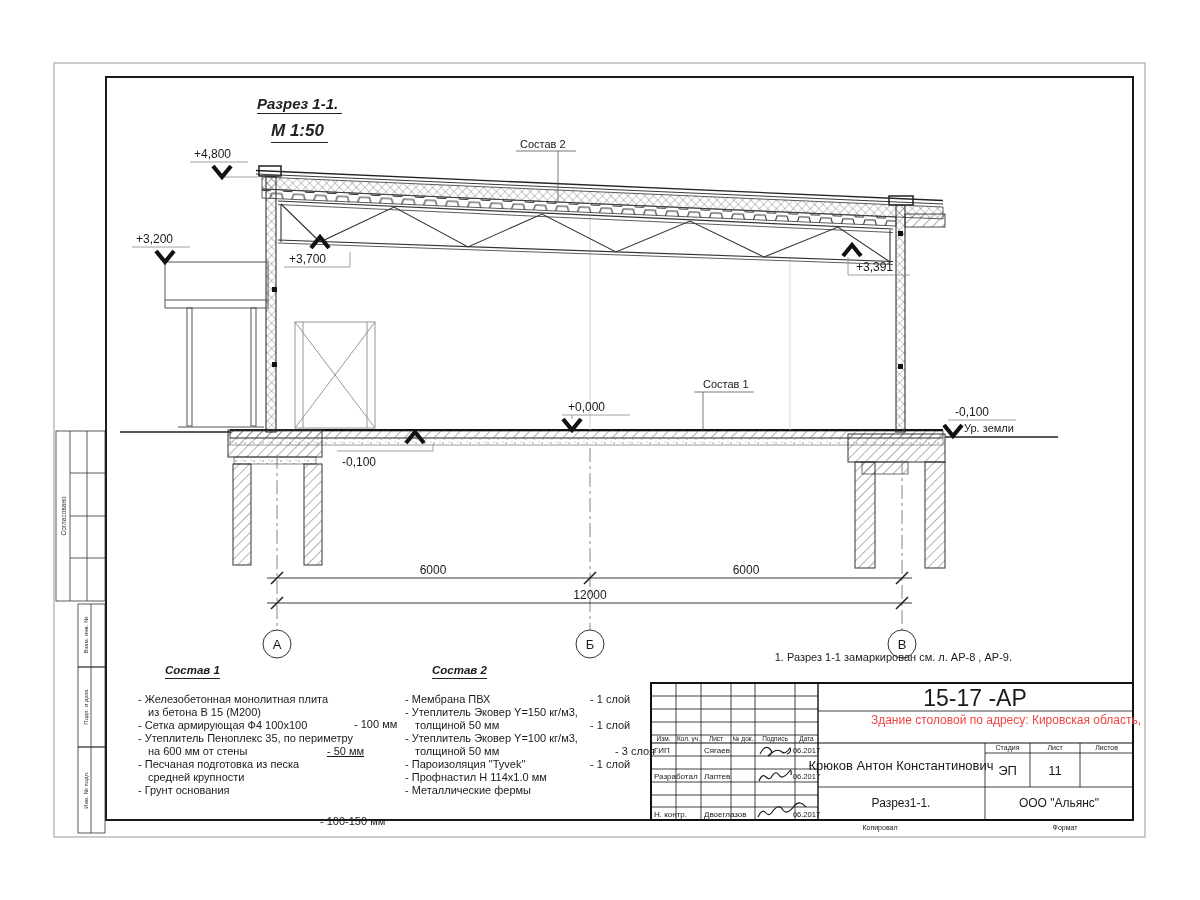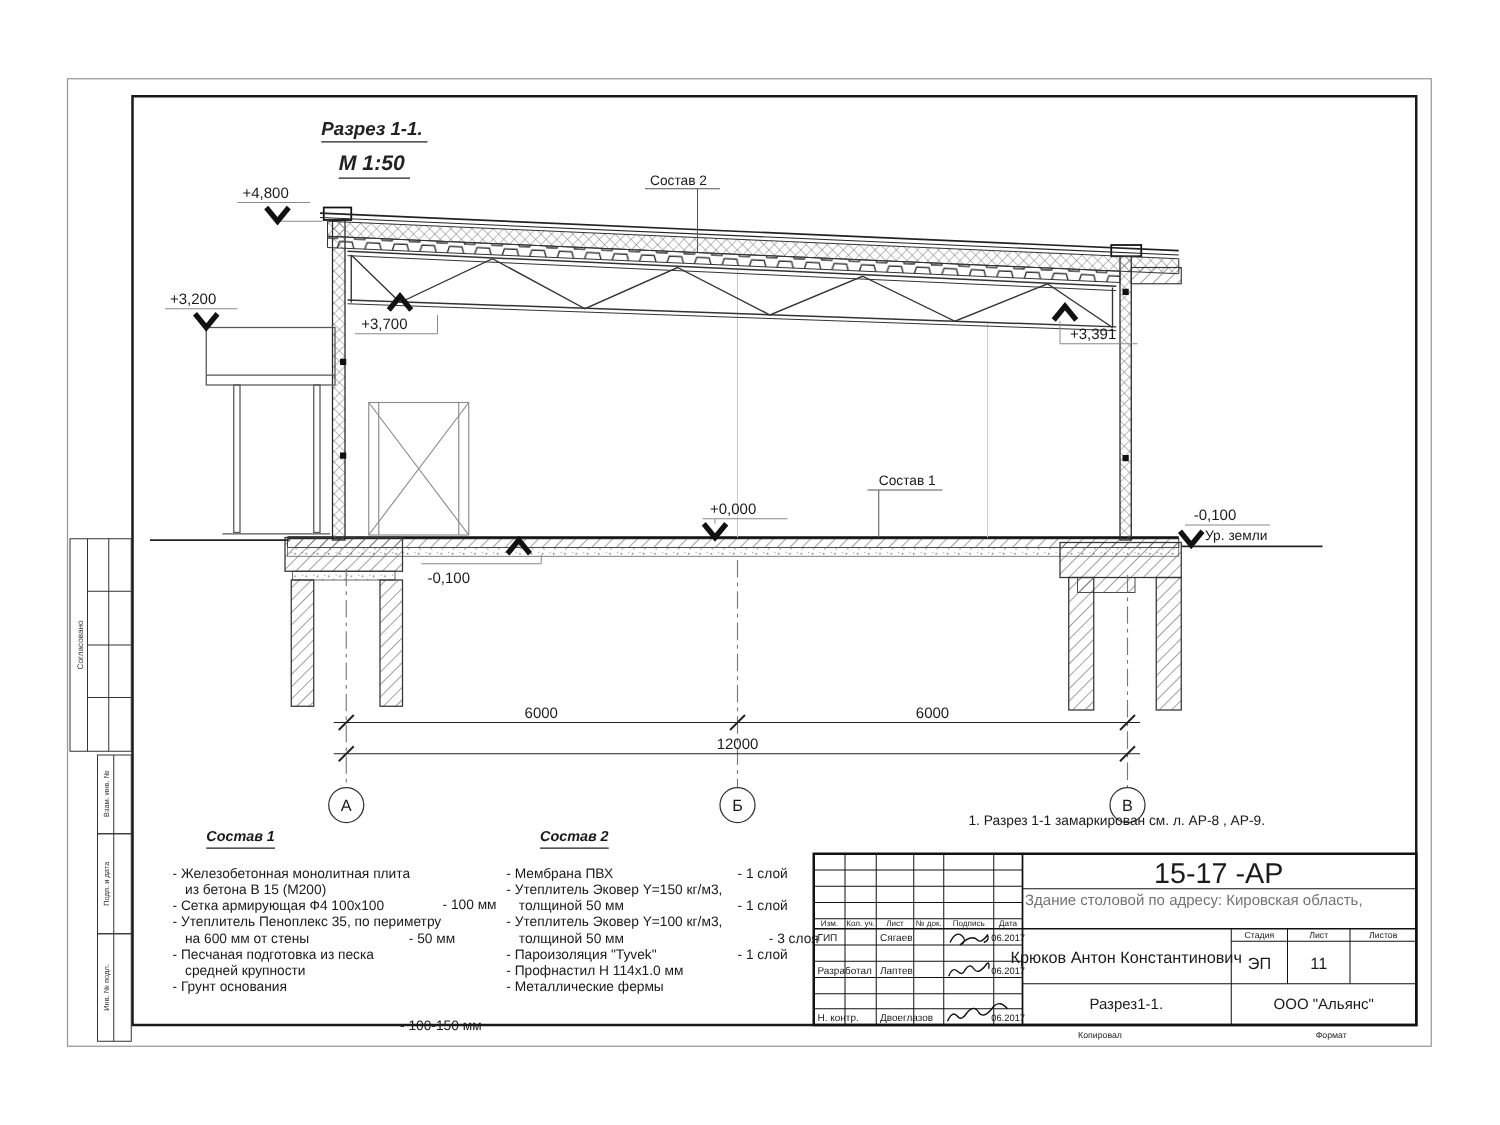--- a/index.html
+++ b/index.html
@@ -8,21 +8,21 @@
   #linework{position:absolute;left:0;top:0;}
   .abs{position:absolute;}
   .dwg-title{font-style:italic;font-weight:bold;border-bottom:1.6px solid #222;padding:0 4px 1px 0;color:#222;}
   .legend{position:absolute;font-size:11px;line-height:13px;color:#1a1a1a;}
   .legend .hdr{position:absolute;top:4px;left:38px;font-style:italic;font-weight:bold;
                border-bottom:1px solid #222;padding-bottom:1px;font-size:11.5px;}
   .legend .lines{position:absolute;top:33px;left:11px;}
   .legend .indent{padding-left:10px;}
   .legend .qty{position:absolute;white-space:nowrap;}
   .note{position:absolute;font-size:11px;text-align:right;color:#1a1a1a;}
-  .objline{position:absolute;width:321px;text-align:left;font-size:12px;color:#737373;}
+  .objline{position:absolute;width:321px;text-align:right;font-size:12px;color:#ef4444;}
 </style>
 </head>
 <body>
 
 <div id="sheet">
 
 <svg id="linework" width="1200" height="900" viewBox="0 0 1200 900">
   <defs>
     <pattern id="hatch45" width="7" height="7" patternUnits="userSpaceOnUse" patternTransform="rotate(45)">
       <line x1="0" y1="0" x2="0" y2="7" stroke="#555" stroke-width="0.9"></line>
@@ -289,21 +289,21 @@
     <div>- Железобетонная  монолитная плита</div>
     <div class="indent">из бетона В 15 (М200)</div>
     <div>- Сетка армирующая Ф4 100х100</div>
     <div>- Утеплитель Пеноплекс 35, по периметру</div>
     <div class="indent">на 600 мм от стены</div>
     <div>- Песчаная подготовка из песка</div>
     <div class="indent">средней крупности</div>
     <div>- Грунт основания</div>
   </div>
   <div class="qty" style="left:195px;top:58px;margin-left:32px;">- 100 мм</div>
-  <div class="qty" style="left:200px;top:85px;">- 50 мм</div>
+  <div class="qty" style="left:200px;top:85px;text-decoration:underline;">- 50 мм</div>
   <div class="qty" style="left:193px;top:111px;margin-top:44px;">- 100-150 мм</div>
 </div>
 
 <div class="legend" style="left:394px;top:660px;width:252px;height:150px;">
   <div class="hdr">Состав 2</div>
   <div class="lines">
     <div>- Мембрана ПВХ</div>
     <div>- Утеплитель Эковер Y=150 кг/м3,</div>
     <div class="indent">толщиной 50 мм</div>
     <div>- Утеплитель Эковер Y=100 кг/м3,</div>

